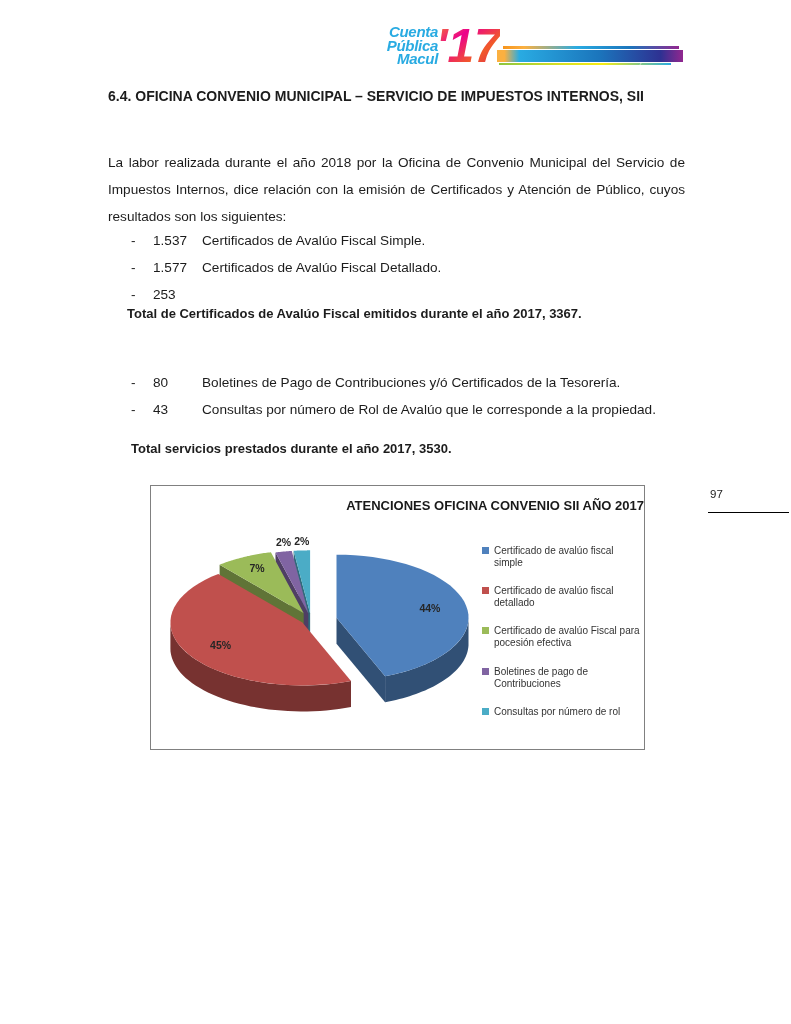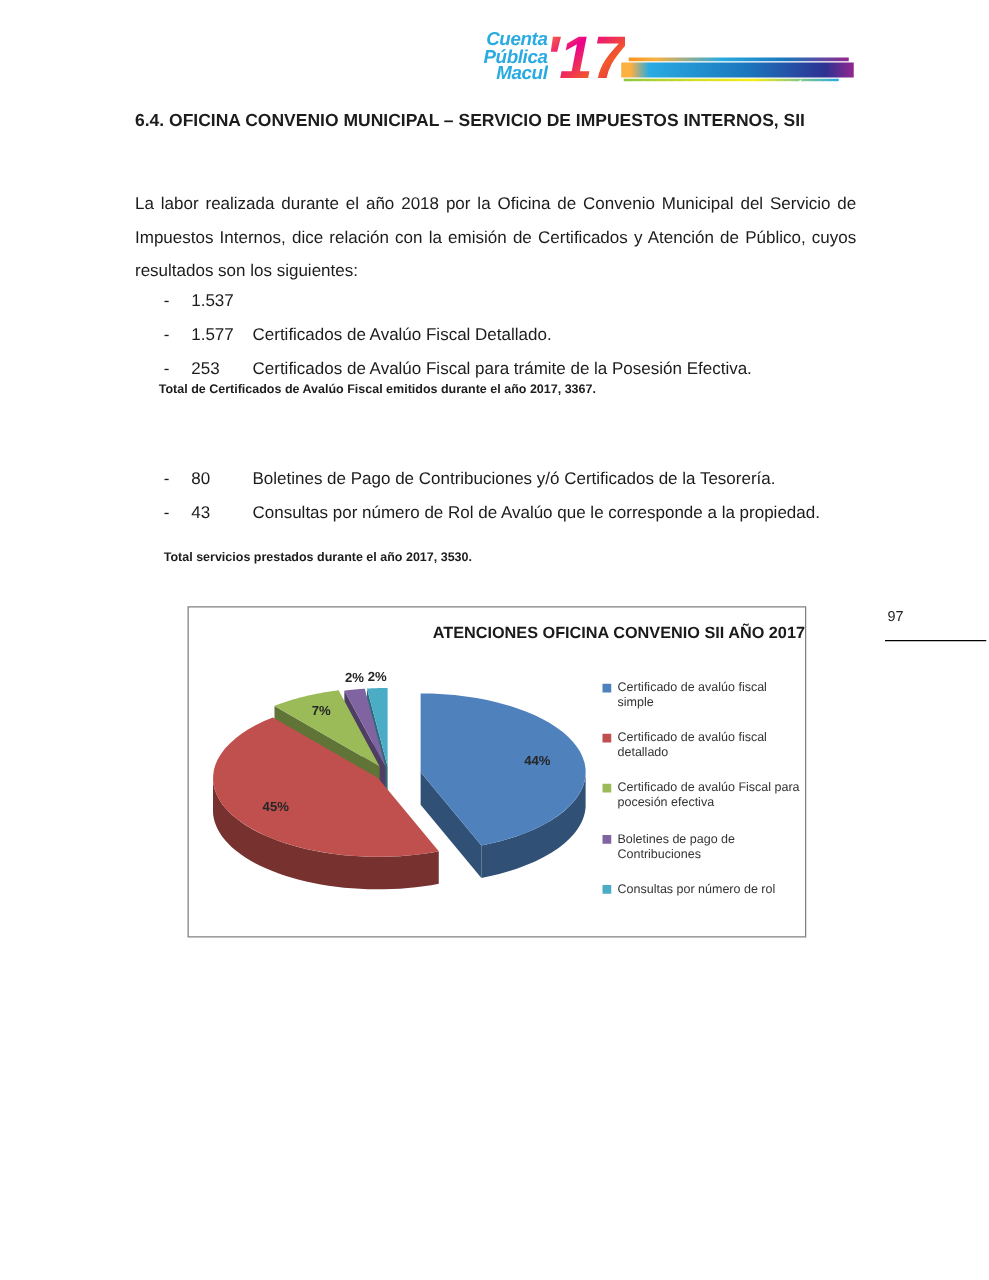--- a/index.html
+++ b/index.html
@@ -25,21 +25,21 @@
 
   
   .heading{left:108px;top:88px;width:582px;font-size:14px;font-weight:bold;}
   .para{left:108px;top:149px;width:577px;font-size:13.6px;line-height:27px;text-align:justify;}
   .list{left:131px;font-size:13.6px;}
   .list1{top:227px;}
   .list2{top:369px;}
   .listrow{display:flex;height:27px;align-items:center;}
   .dash{width:22px;}
   .val{width:49px;}
-  .total{font-weight:bold;font-size:10px;}
+  .total{font-weight:bold;font-size:13px;}
   .total1{left:127px;top:306px;}
   .total2{left:131px;top:441px;}
 
   
   .chartbox{left:150px;top:485px;width:493px;height:263px;border:1px solid #808080;background:#fff;}
   .chart-title{position:absolute;left:0;top:12px;width:100%;text-align:right;
     font-size:13px;font-weight:bold;color:#1a1a1a;}
   .pie-svg{position:absolute;left:0;top:28px;}
   .legend{position:absolute;left:331px;top:59px;width:158px;}
   .legend-item{position:absolute;left:0;display:flex;align-items:flex-start;}
@@ -78,30 +78,30 @@
 </div>
 
 <div class="abs heading">6.4. OFICINA CONVENIO MUNICIPAL – SERVICIO DE IMPUESTOS INTERNOS, SII</div>
 
 <div class="abs para">La labor realizada durante el año 2018 por la Oficina de Convenio Municipal del Servicio de Impuestos Internos, dice relación con la emisión de Certificados y Atención de Público, cuyos resultados son los siguientes:</div>
 
 <div class="abs list list1">
   <div class="listrow">
     <span class="dash">-</span>
     <span class="val">1.537</span>
+    <span class="lbl">Certificados de Avalúo Fiscal Simple.</span>
   </div>
   <div class="listrow">
     <span class="dash">-</span>
     <span class="val">1.577</span>
     <span class="lbl">Certificados de Avalúo Fiscal Detallado.</span>
   </div>
   <div class="listrow">
     <span class="dash">-</span>
     <span class="val">253</span>
-    <span class="lbl">Certificados de Avalúo Fiscal para trámite de la Posesión Efectiva.</span>
   </div>
 </div>
 
 <div class="abs total total1">Total de Certificados de Avalúo Fiscal emitidos durante el año 2017, 3367.</div>
 
 <div class="abs list list2">
   <div class="listrow">
     <span class="dash">-</span>
     <span class="val">80</span>
     <span class="lbl">Boletines de Pago de Contribuciones y/ó Certificados de la Tesorería.</span>

